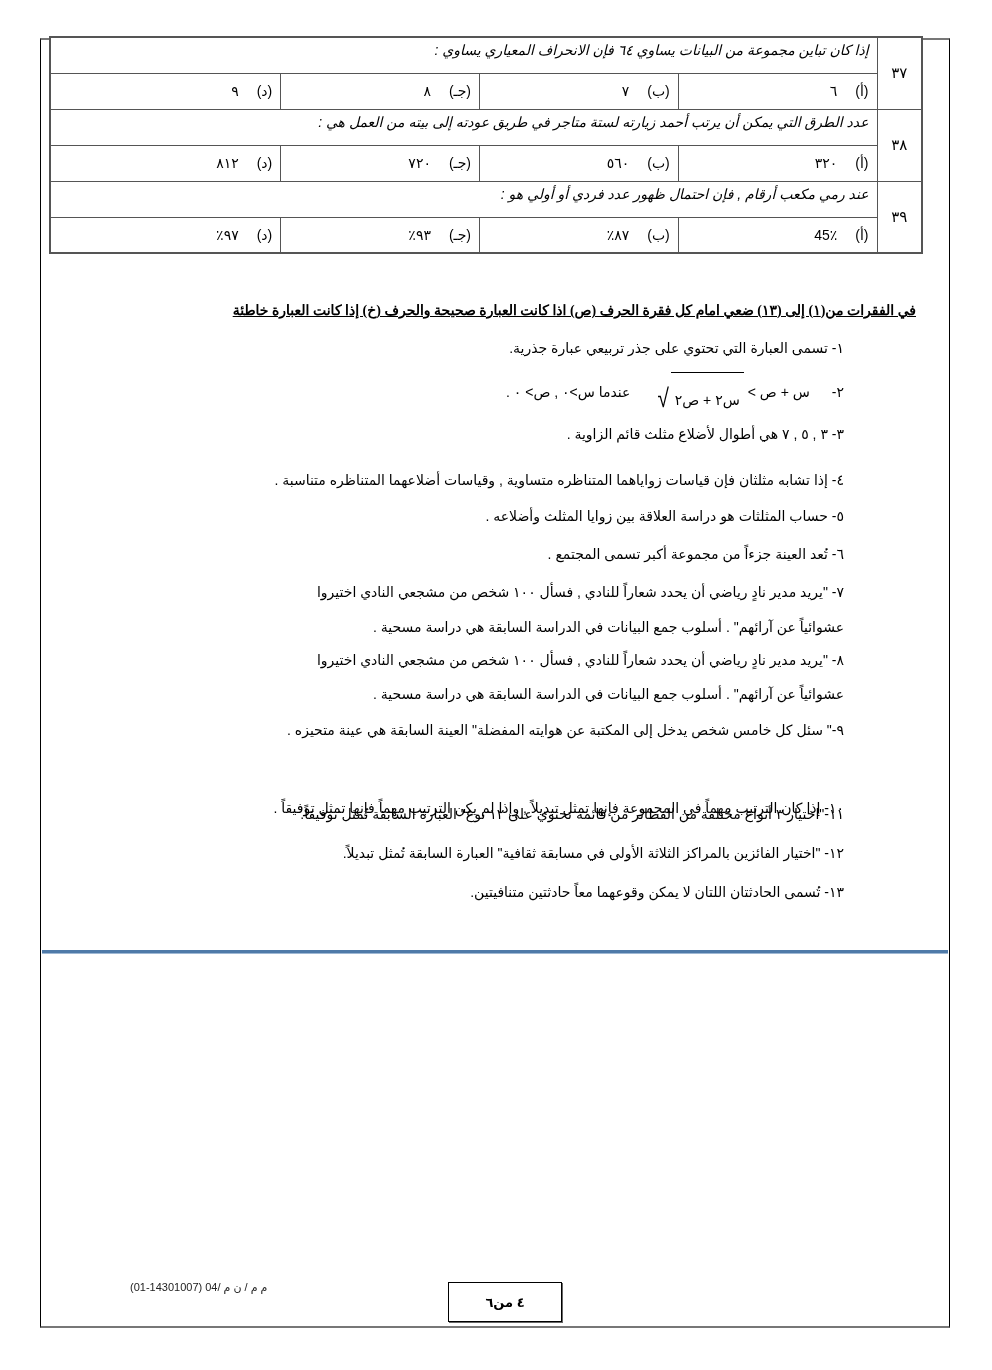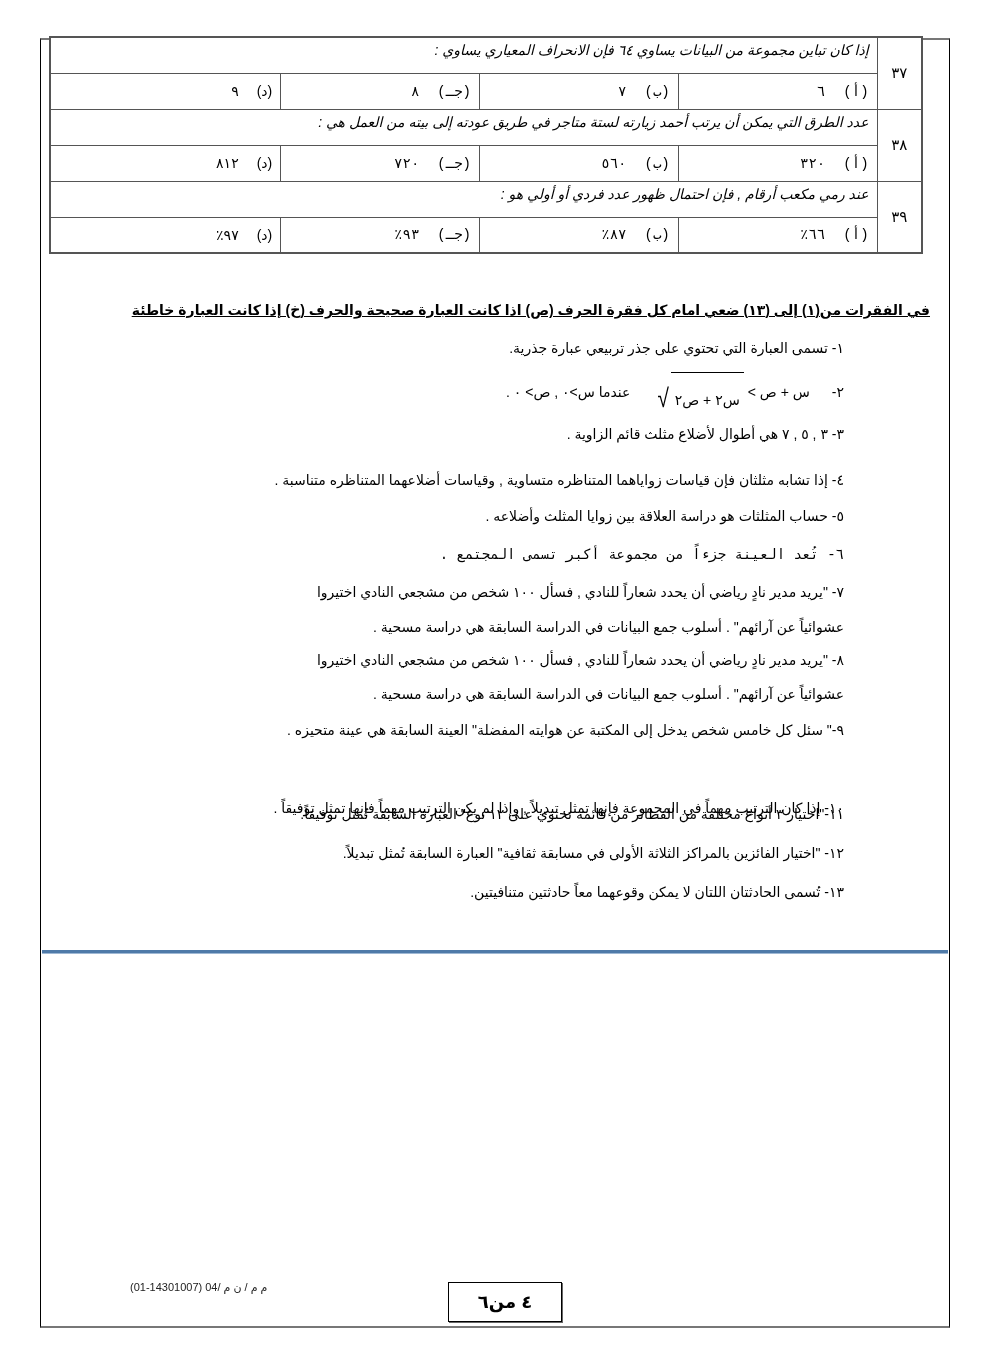--- a/index.html
+++ b/index.html
@@ -53,39 +53,39 @@
       font-size: 15px;
       padding: 8px;
     }
     .qtable td.stem {
       vertical-align: top;
       padding-top: 4px;
       font-style: italic;
     }
     .qtable td.opt {
       width: 199px;
-      font-family: Liberation Mono, monospace;
     }
     .qtable td.opt-last {
       width: 231px;
     }
     .opt-letter {
       display: inline-block;
       margin-left: 18px;
     }
     
     .instructions {
       position: absolute;
-      right: 62px;
+      right: 76px;
       top: 302px;
       direction: rtl;
       font-size: 14px;
       font-weight: bold;
       text-decoration: underline;
       white-space: nowrap;
+      font-family: Liberation Serif, serif;
     }
     .items {
       position: absolute;
       right: 148px;
       top: 0;
       direction: rtl;
       font-size: 14px;
       width: 760px;
     }
     .item {
@@ -140,21 +140,21 @@
       left: 448px;
       top: 1282px;
       width: 112px;
       height: 38px;
       border: 1px solid #000;
       box-shadow: 1px 1px 0 #666;
       display: flex;
       align-items: center;
       justify-content: center;
       direction: rtl;
-      font-size: 18px;
+      font-size: 13px;
       font-weight: bold;
     }
   </style>
 </head>
 <body>
 
 <div class="page-frame"></div>
 
 <table class="qtable">
   <tbody>
@@ -179,21 +179,21 @@
       <td class="opt"><span class="opt-letter">(ب)</span><span>٥٦٠</span></td>
       <td class="opt"><span class="opt-letter">(جـ)</span><span>٧٢٠</span></td>
       <td class="opt-last"><span class="opt-letter">(د)</span><span>٨١٢</span></td>
     </tr>
 
     <tr>
       <td class="qnum" rowspan="2">٣٩</td>
       <td class="stem" colspan="4">عند رمي مكعب أرقام , فإن احتمال ظهور عدد فردي أو أولي هو :</td>
     </tr>
     <tr>
-      <td class="opt"><span class="opt-letter">(أ)</span><span>٦٦٪</span></td>
+      <td class="opt"><span class="opt-letter">(أ)</span><span>45٪</span></td>
       <td class="opt"><span class="opt-letter">(ب)</span><span>٨٧٪</span></td>
       <td class="opt"><span class="opt-letter">(جـ)</span><span>٩٣٪</span></td>
       <td class="opt-last"><span class="opt-letter">(د)</span><span>٩٧٪</span></td>
     </tr>
   </tbody>
 </table>
 
 <div class="instructions">في الفقرات من(١) إلى (١٣) ضعي امام كل فقرة الحرف (ص) اذا كانت العبارة صحيحة والحرف (خ) إذا كانت العبارة خاطئة</div>
 
 <div class="items">
@@ -209,21 +209,21 @@
         <span class="sqrt-body">س٢ + ص٢</span>
       </span>
       <span style="display:inline-block;width:22px;"></span>
       <span>عندما  س&gt;٠ , ص&gt; ٠ .</span>
     </span>
   </div>
 
   <div class="item" style="top:426px;">٣- ٣ , ٥ , ٧ هي أطوال لأضلاع مثلث قائم الزاوية .</div>
   <div class="item" style="top:472px;">٤- إذا تشابه مثلثان فإن قياسات زواياهما المتناظره متساوية , وقياسات أضلاعهما المتناظره متناسبة .</div>
   <div class="item" style="top:508px;">٥- حساب المثلثات هو دراسة العلاقة بين زوايا المثلث وأضلاعه .</div>
-  <div class="item" style="top:546px;font-family:Liberation Mono, monospace;">٦- تُعد العينة جزءاً من مجموعة أكبر تسمى المجتمع .</div>
+  <div class="item" style="top:546px;">٦- تُعد العينة جزءاً من مجموعة أكبر تسمى المجتمع .</div>
 
   <div class="item" style="top:584px;">٧- "يريد مدير نادٍ رياضي أن يحدد شعاراً  للنادي , فسأل ١٠٠ شخص من مشجعي النادي اختيروا</div>
   <div class="item" style="top:619px;">عشوائياً عن آرائهم"  . أسلوب جمع البيانات في الدراسة السابقة هي دراسة مسحية .</div>
   <div class="item" style="top:652px;">٨- "يريد مدير نادٍ رياضي أن يحدد شعاراً  للنادي , فسأل ١٠٠ شخص من مشجعي النادي اختيروا</div>
   <div class="item" style="top:686px;">عشوائياً عن آرائهم"  . أسلوب جمع البيانات في الدراسة السابقة هي دراسة مسحية .</div>
 
   <div class="item" style="top:722px;">٩-" سئل كل خامس شخص يدخل إلى المكتبة عن هوايته المفضلة" العينة السابقة هي عينة متحيزه  .</div>
   <div class="item" style="top:800px;">١٠- إذا كان الترتيب مهماً في المجموعة فإنها تمثل تبديلاً , وإذا لم يكن الترتيب مهماً فإنها تمثل توفيقاً .</div>
   <div class="item" style="top:806px;">١١-"اختيار ٣ أنواع مختلفة من الفطائر من قائمة تحتوي على ١٢ نوع" العبارة السابقة تُمثل توفيقاً.</div>
   <div class="item" style="top:845px;">١٢- "اختيار الفائزين بالمراكز الثلاثة الأولى في مسابقة ثقافية" العبارة السابقة تُمثل تبديلاً.</div>

